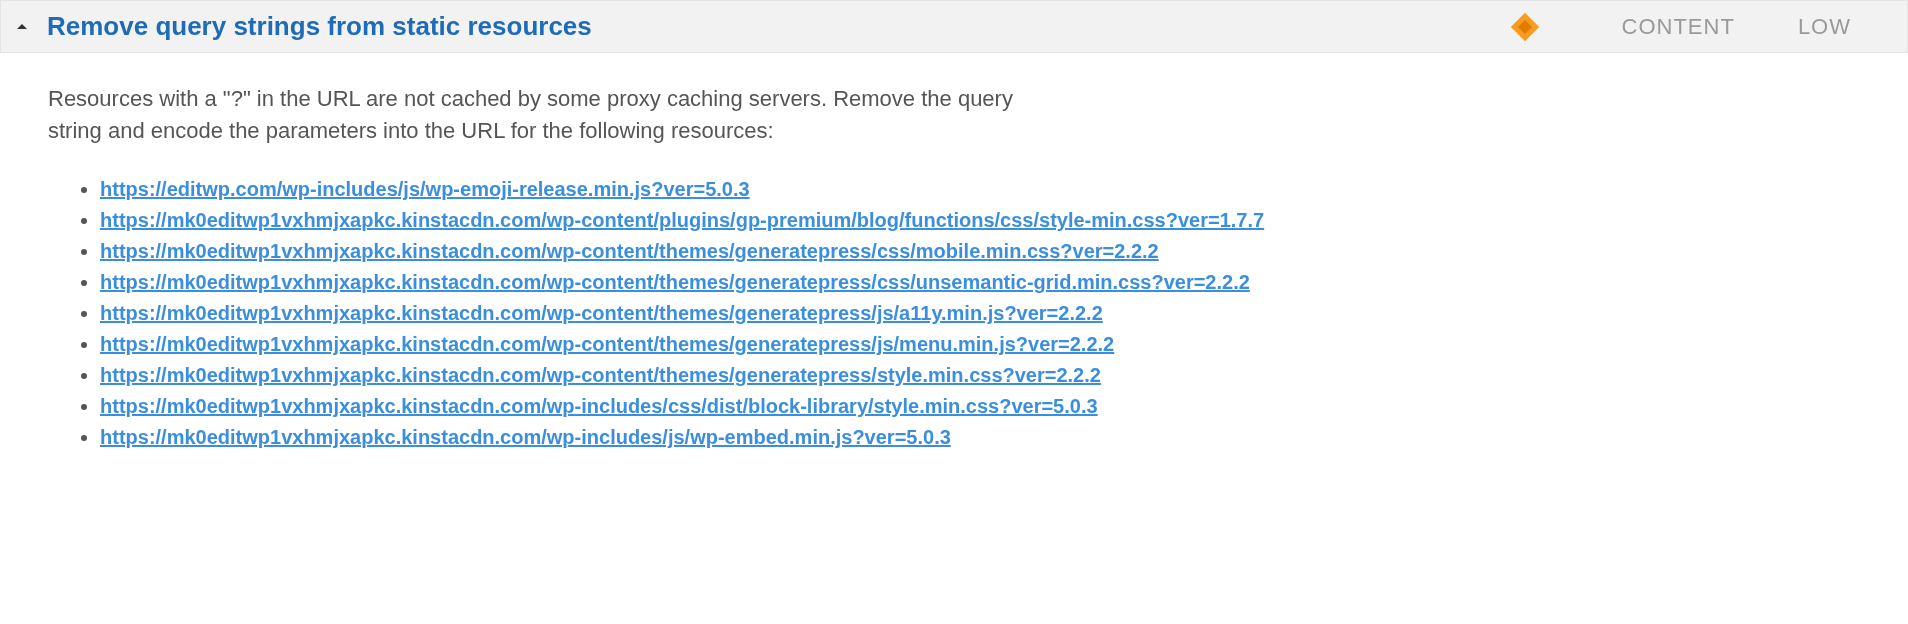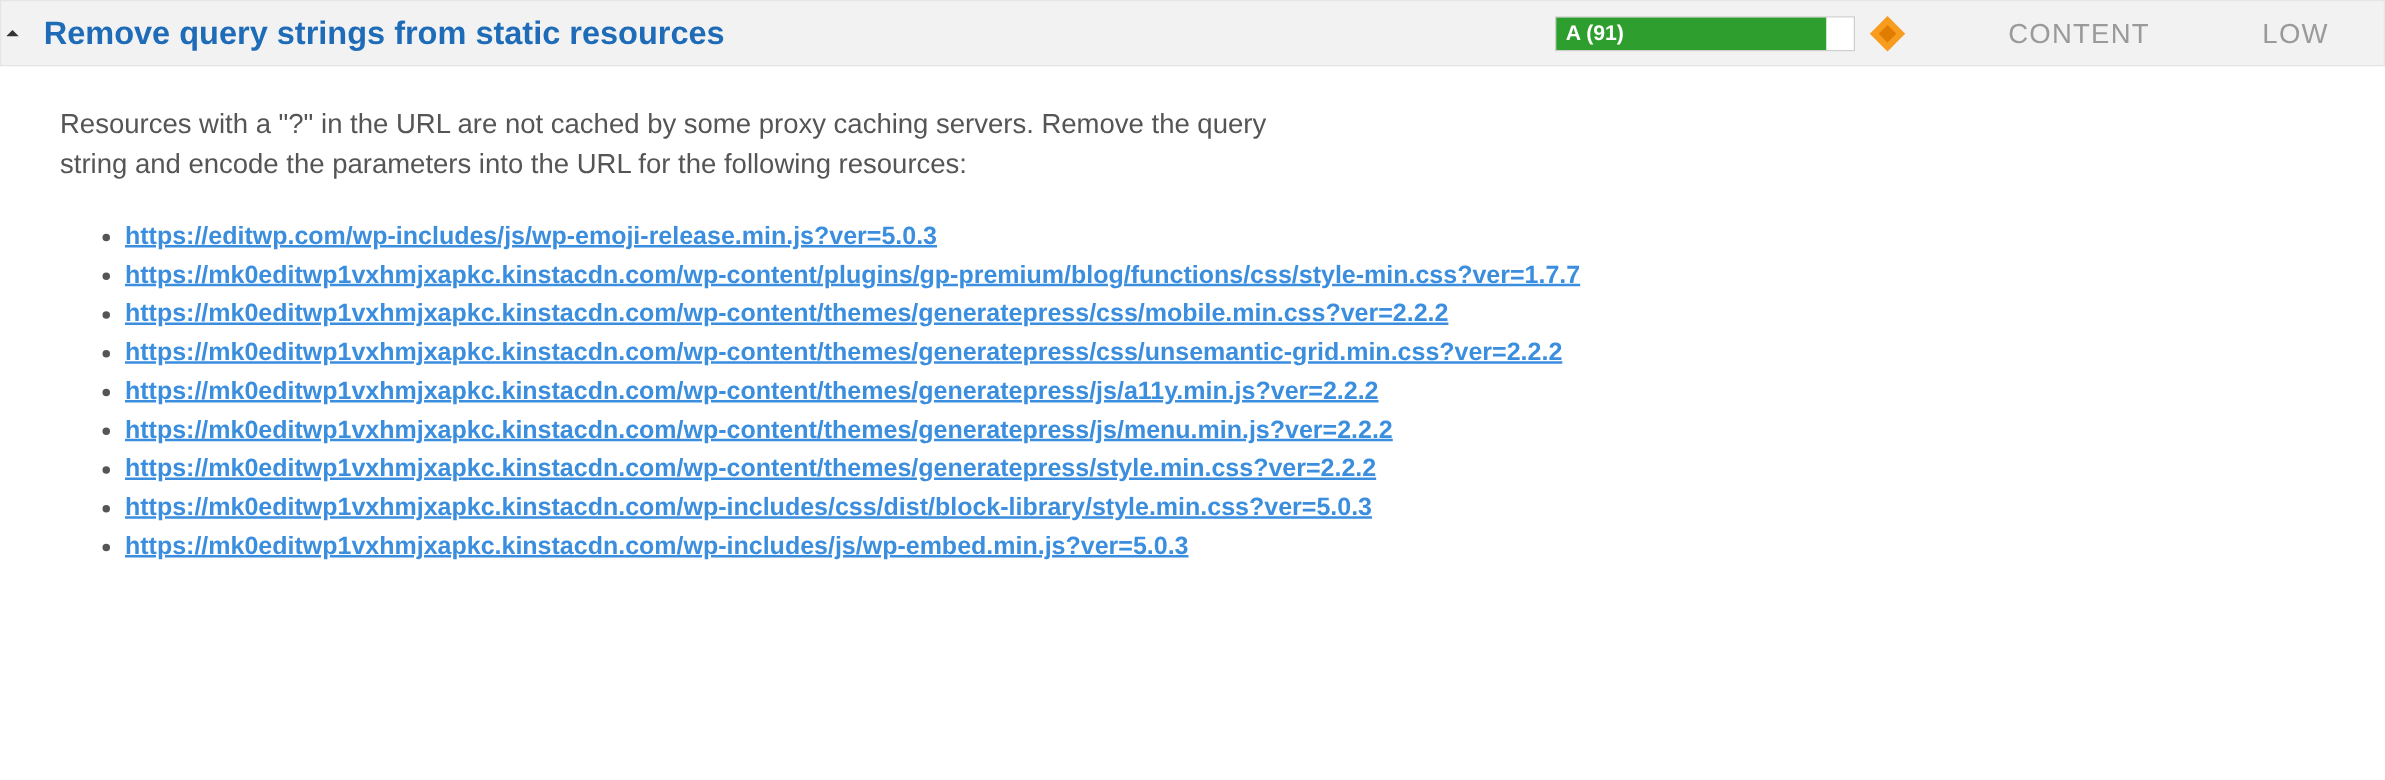--- a/index.html
+++ b/index.html
@@ -10,21 +10,21 @@
     body {
       font-family: Arial, Helvetica, sans-serif;
       background: #ffffff;
       color: #333;
     }
     .rule-header {
       display: flex;
       align-items: center;
       background: #f2f2f2;
       border: 1px solid #e5e5e5;
-      padding: 10px 4px;
+      padding: 10px 16px;
       gap: 20px;
     }
     .collapse-toggle {
       display: inline-flex;
       align-items: center;
       cursor: pointer;
       color: #333;
     }
     .collapse-toggle svg {
       width: 10px;
@@ -85,21 +85,21 @@
       content: '';
       position: absolute;
       left: 5px;
       top: 5px;
       width: 10px;
       height: 10px;
       background: #e07c00;
     }
     .meta-right {
       display: flex;
-      gap: 90px;
+      gap: 63px;
       margin-left: 65px;
       margin-right: 40px;
       flex-shrink: 0;
     }
     .meta-label {
       color: #9a9a9a;
       font-size: 22px;
       letter-spacing: 1px;
     }
     .rule-body {
@@ -133,25 +133,20 @@
 
 <div class="rule-header">
   <span class="collapse-toggle">
     <svg viewBox="0 0 10 10">
       <polygon points="0,7 10,7 5,2" fill="#333"></polygon>
     </svg>
   </span>
   <span class="rule-title">Remove query strings from static resources</span>
   <span class="spacer-left"></span>
   <div class="grade-container">
-    <div class="grade-bar">
-      <div class="grade-fill" id="grade-fill" style="width: 91%;">
-        <span>A (91)</span>
-      </div>
-    </div>
     <span class="priority-icon">
       <span class="diamond"></span>
     </span>
   </div>
   <div class="meta-right">
     <span class="meta-label">CONTENT</span>
     <span class="meta-label">LOW</span>
   </div>
 </div>
 

